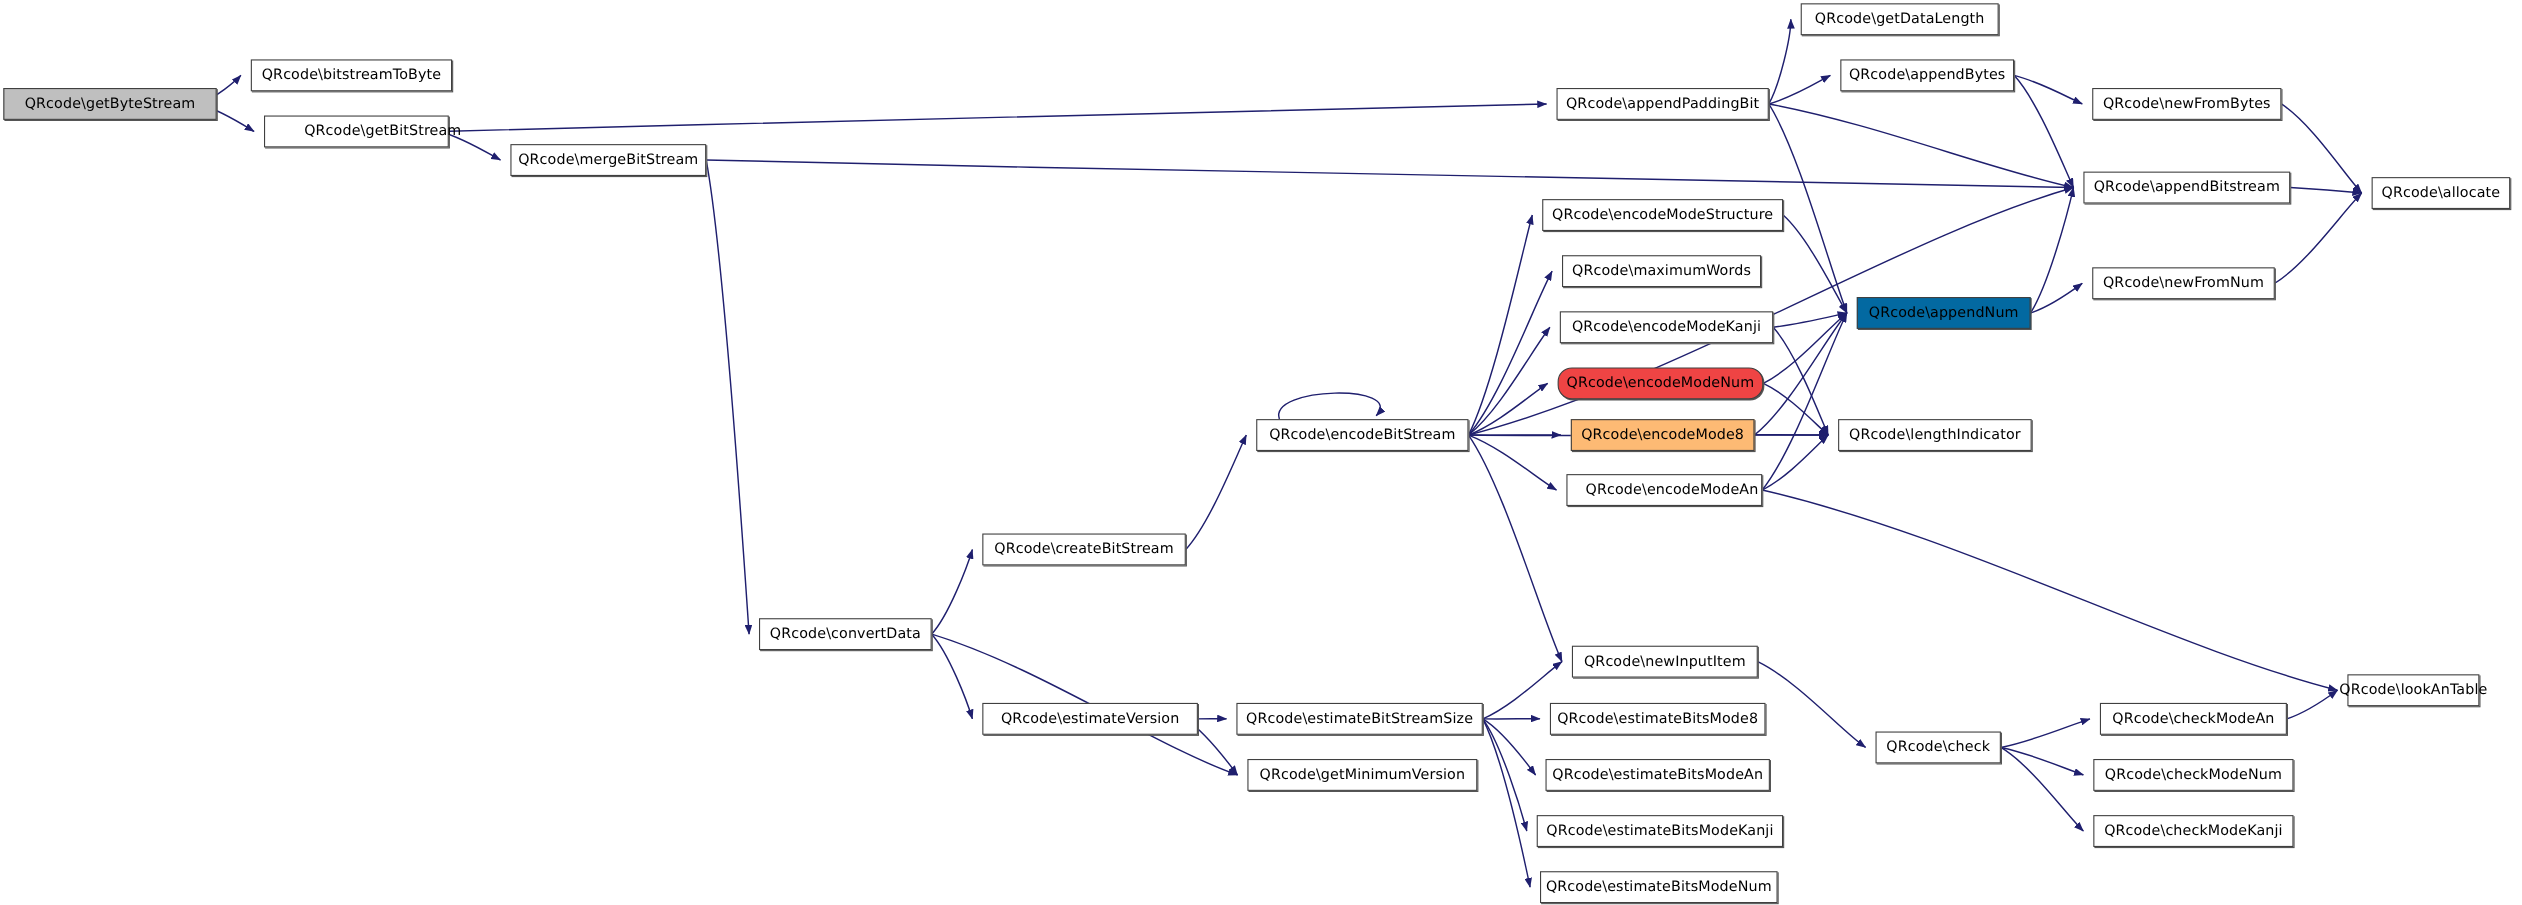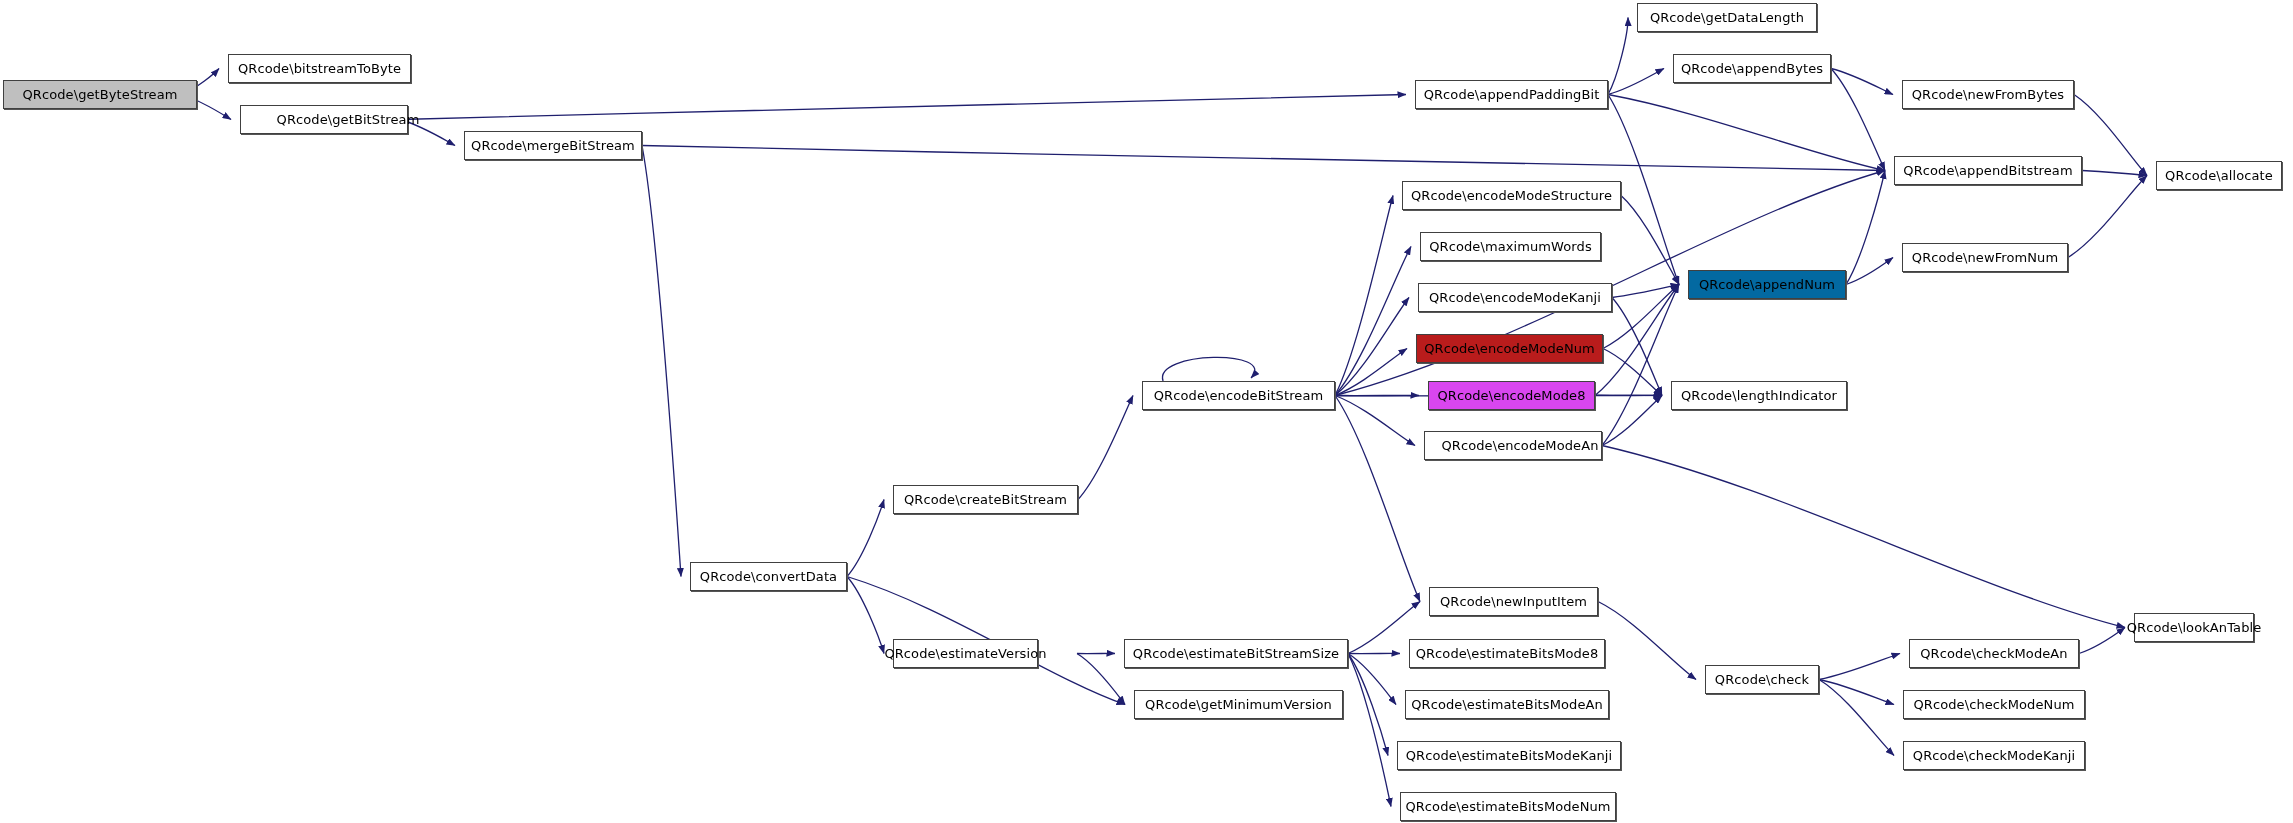--- a/index.html
+++ b/index.html
@@ -150,48 +150,48 @@
     </div>
     <div class="node" style="left: 1420px; top: 232px; width: 181px; border-color: rgb(64, 64, 64); background: rgb(255, 255, 255); color: rgb(0, 0, 0);">
       <span class="node-label">QRcode\maximumWords</span>
     </div>
     <div class="node" style="left: 1418px; top: 283px; width: 194px; border-color: rgb(64, 64, 64); background: rgb(255, 255, 255); color: rgb(0, 0, 0);">
       <span class="node-label">QRcode\encodeModeKanji</span>
     </div>
     <div class="node" style="left: 1688px; top: 270px; width: 158px; border-color: rgb(64, 64, 64); background: #0369a1; color: rgb(0, 0, 0);">
       <span class="node-label">QRcode\appendNum</span>
     </div>
-    <div class="node" style="left: 1416px; top: 334px; width: 187px; border-color: rgb(64, 64, 64); background: #b91c1c; color: rgb(0, 0, 0);">
+    <div class="node" style="left: 1416px; top: 334px; width: 187px; border-color: rgb(64, 64, 64); background: #ef4444; color: rgb(0, 0, 0); border-radius: 13px;">
       <span class="node-label">QRcode\encodeModeNum</span>
     </div>
     <div class="node" style="left: 1142px; top: 381px; width: 193px; border-color: rgb(64, 64, 64); background: rgb(255, 255, 255); color: rgb(0, 0, 0);">
       <span class="node-label">QRcode\encodeBitStream</span>
     </div>
-    <div class="node" style="left: 1428px; top: 381px; width: 167px; border-color: rgb(64, 64, 64); background: #d946ef; color: rgb(0, 0, 0);">
+    <div class="node" style="left: 1428px; top: 381px; width: 167px; border-color: rgb(64, 64, 64); background: #fdba74; color: rgb(0, 0, 0);">
       <span class="node-label">QRcode\encodeMode8</span>
     </div>
     <div class="node" style="left: 1671px; top: 381px; width: 176px; border-color: rgb(64, 64, 64); background: rgb(255, 255, 255); color: rgb(0, 0, 0);">
       <span class="node-label">QRcode\lengthIndicator</span>
     </div>
     <div class="node" style="left: 1424px; top: 431px; width: 178px; border-color: rgb(64, 64, 64); background: rgb(255, 255, 255); color: rgb(0, 0, 0); padding-left: 14px;">
       <span class="node-label">QRcode\encodeModeAn</span>
     </div>
     <div class="node" style="left: 893px; top: 485px; width: 185px; border-color: rgb(64, 64, 64); background: rgb(255, 255, 255); color: rgb(0, 0, 0);">
       <span class="node-label">QRcode\createBitStream</span>
     </div>
     <div class="node" style="left: 690px; top: 562px; width: 157px; border-color: rgb(64, 64, 64); background: rgb(255, 255, 255); color: rgb(0, 0, 0);">
       <span class="node-label">QRcode\convertData</span>
     </div>
     <div class="node" style="left: 1429px; top: 587px; width: 169px; border-color: rgb(64, 64, 64); background: rgb(255, 255, 255); color: rgb(0, 0, 0);">
       <span class="node-label">QRcode\newInputItem</span>
     </div>
     <div class="node" style="left: 2134px; top: 613px; width: 120px; border-color: rgb(64, 64, 64); background: rgb(255, 255, 255); color: rgb(0, 0, 0);">
       <span class="node-label">QRcode\lookAnTable</span>
     </div>
-    <div class="node" style="left: 893px; top: 639px; width: 145px; border-color: rgb(64, 64, 64); background: rgb(255, 255, 255); color: rgb(0, 0, 0);">
+    <div class="node" style="left: 893px; top: 639px; width: 196px; border-color: rgb(64, 64, 64); background: rgb(255, 255, 255); color: rgb(0, 0, 0);">
       <span class="node-label">QRcode\estimateVersion</span>
     </div>
     <div class="node" style="left: 1124px; top: 639px; width: 224px; border-color: rgb(64, 64, 64); background: rgb(255, 255, 255); color: rgb(0, 0, 0);">
       <span class="node-label">QRcode\estimateBitStreamSize</span>
     </div>
     <div class="node" style="left: 1409px; top: 639px; width: 196px; border-color: rgb(64, 64, 64); background: rgb(255, 255, 255); color: rgb(0, 0, 0);">
       <span class="node-label">QRcode\estimateBitsMode8</span>
     </div>
     <div class="node" style="left: 1705px; top: 665px; width: 114px; border-color: rgb(64, 64, 64); background: rgb(255, 255, 255); color: rgb(0, 0, 0);">
       <span class="node-label">QRcode\check</span>

